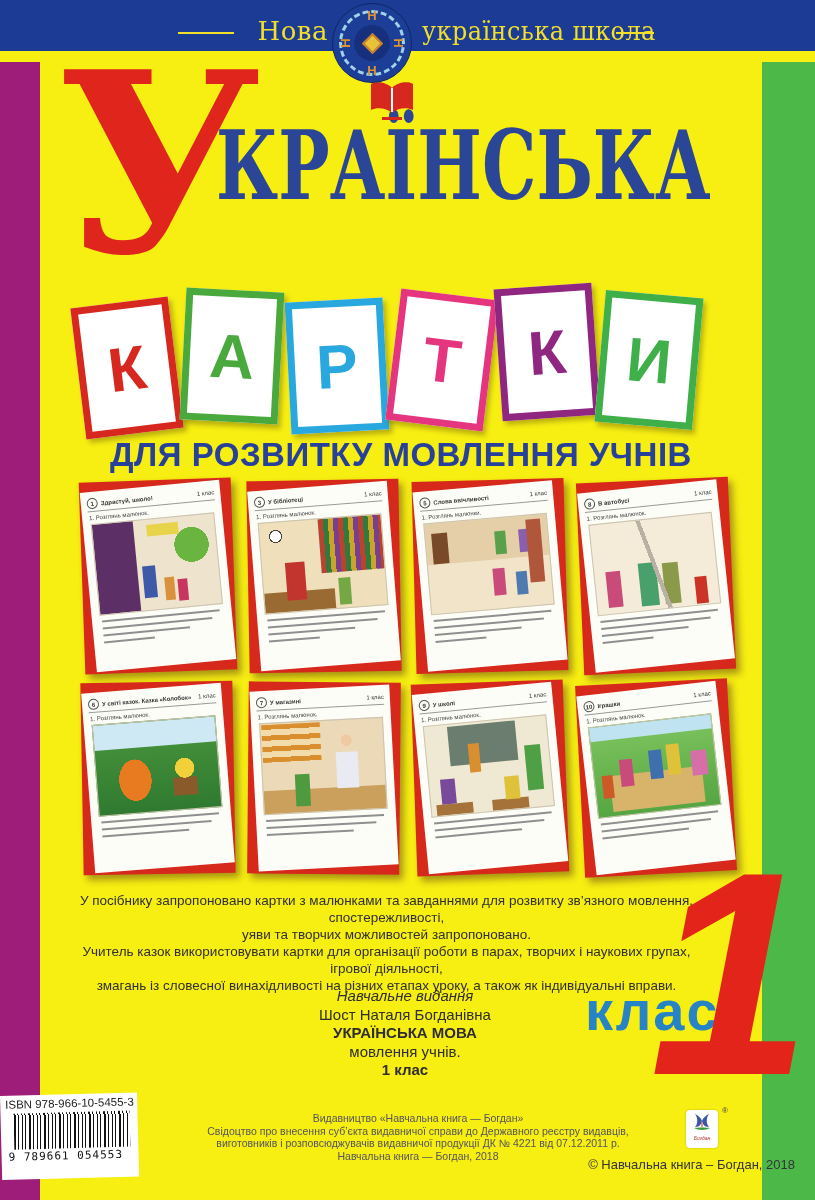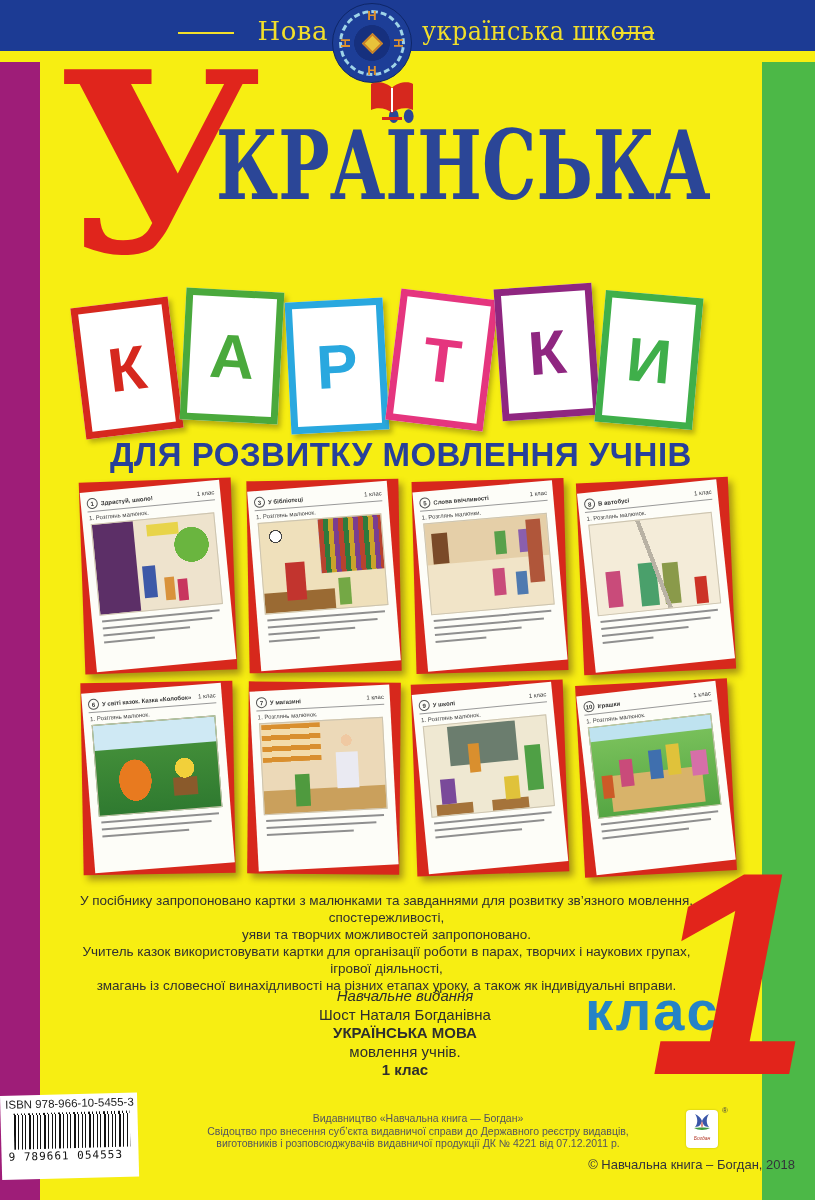--- a/index.html
+++ b/index.html
@@ -359,20 +359,21 @@
   <div class="isbn-box">
     <div class="isbn-label">ISBN 978-966-10-5455-3</div>
     <div class="barcode"></div>
     <div class="bc-digits">9 789661 054553</div>
   </div>
 
   <div class="publisher">
     <div>Видавництво «Навчальна книга — Богдан»</div>
     <div>Свідоцтво про внесення суб’єкта видавничої справи до Державного реєстру видавців,</div>
     <div>виготовників і розповсюджувачів видавничої продукції ДК № 4221 від 07.12.2011 р.</div>
+    <div>Навчальна книга — Богдан, 2018</div>
   </div>
 
   <div class="bohdan-logo">
     <div class="bl-box">
       <svg width="20" height="22" viewBox="0 0 20 22">
         <path d="M3 2 C6 6 6 12 3 15 C8 15 9 12 10 9 C11 12 12 15 17 15 C14 12 14 6 17 2 C13 4 11 6 10 9 C9 6 7 4 3 2 Z" fill="#3a56a8"></path>
         <path d="M10 9 C9.2 12 9.2 14 10 16 C10.8 14 10.8 12 10 9 Z" fill="#c43227"></path>
         <path d="M2 16 C6 15.2 14 15.2 18 16 C14 18.5 6 18.5 2 16 Z" fill="#3f9a3c"></path>
       </svg>
       <span class="bl-label">Богдан</span>

